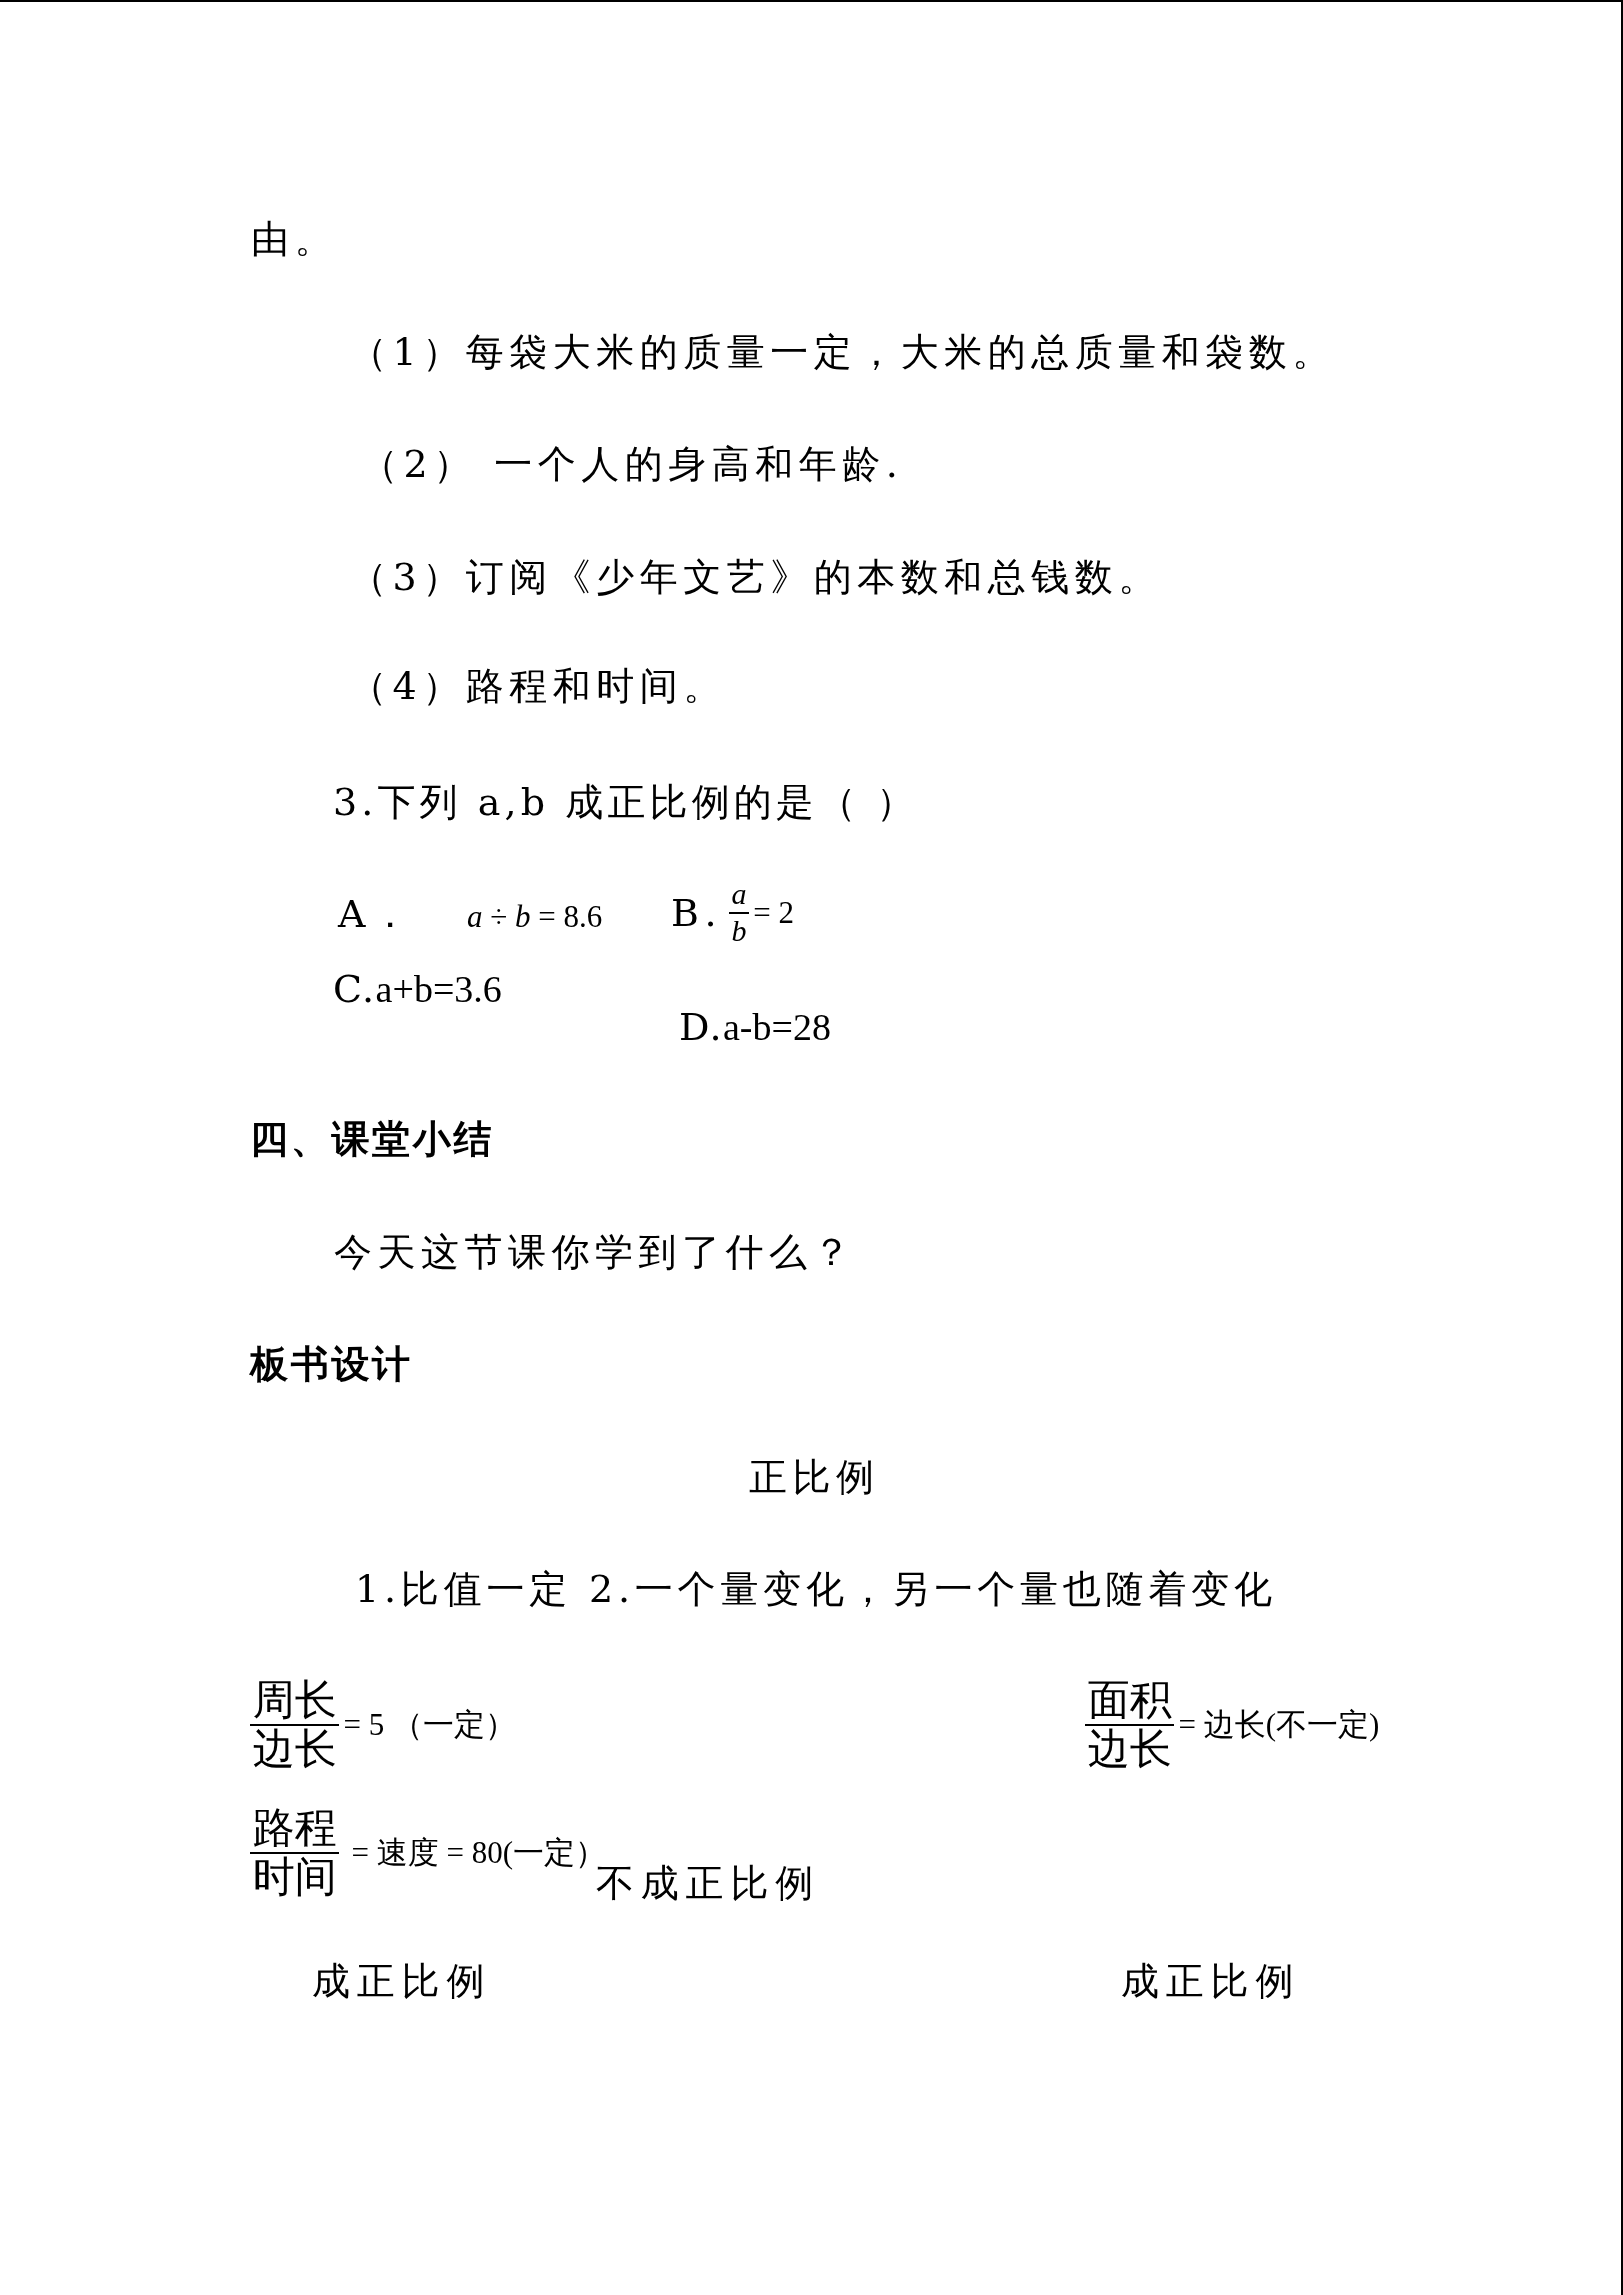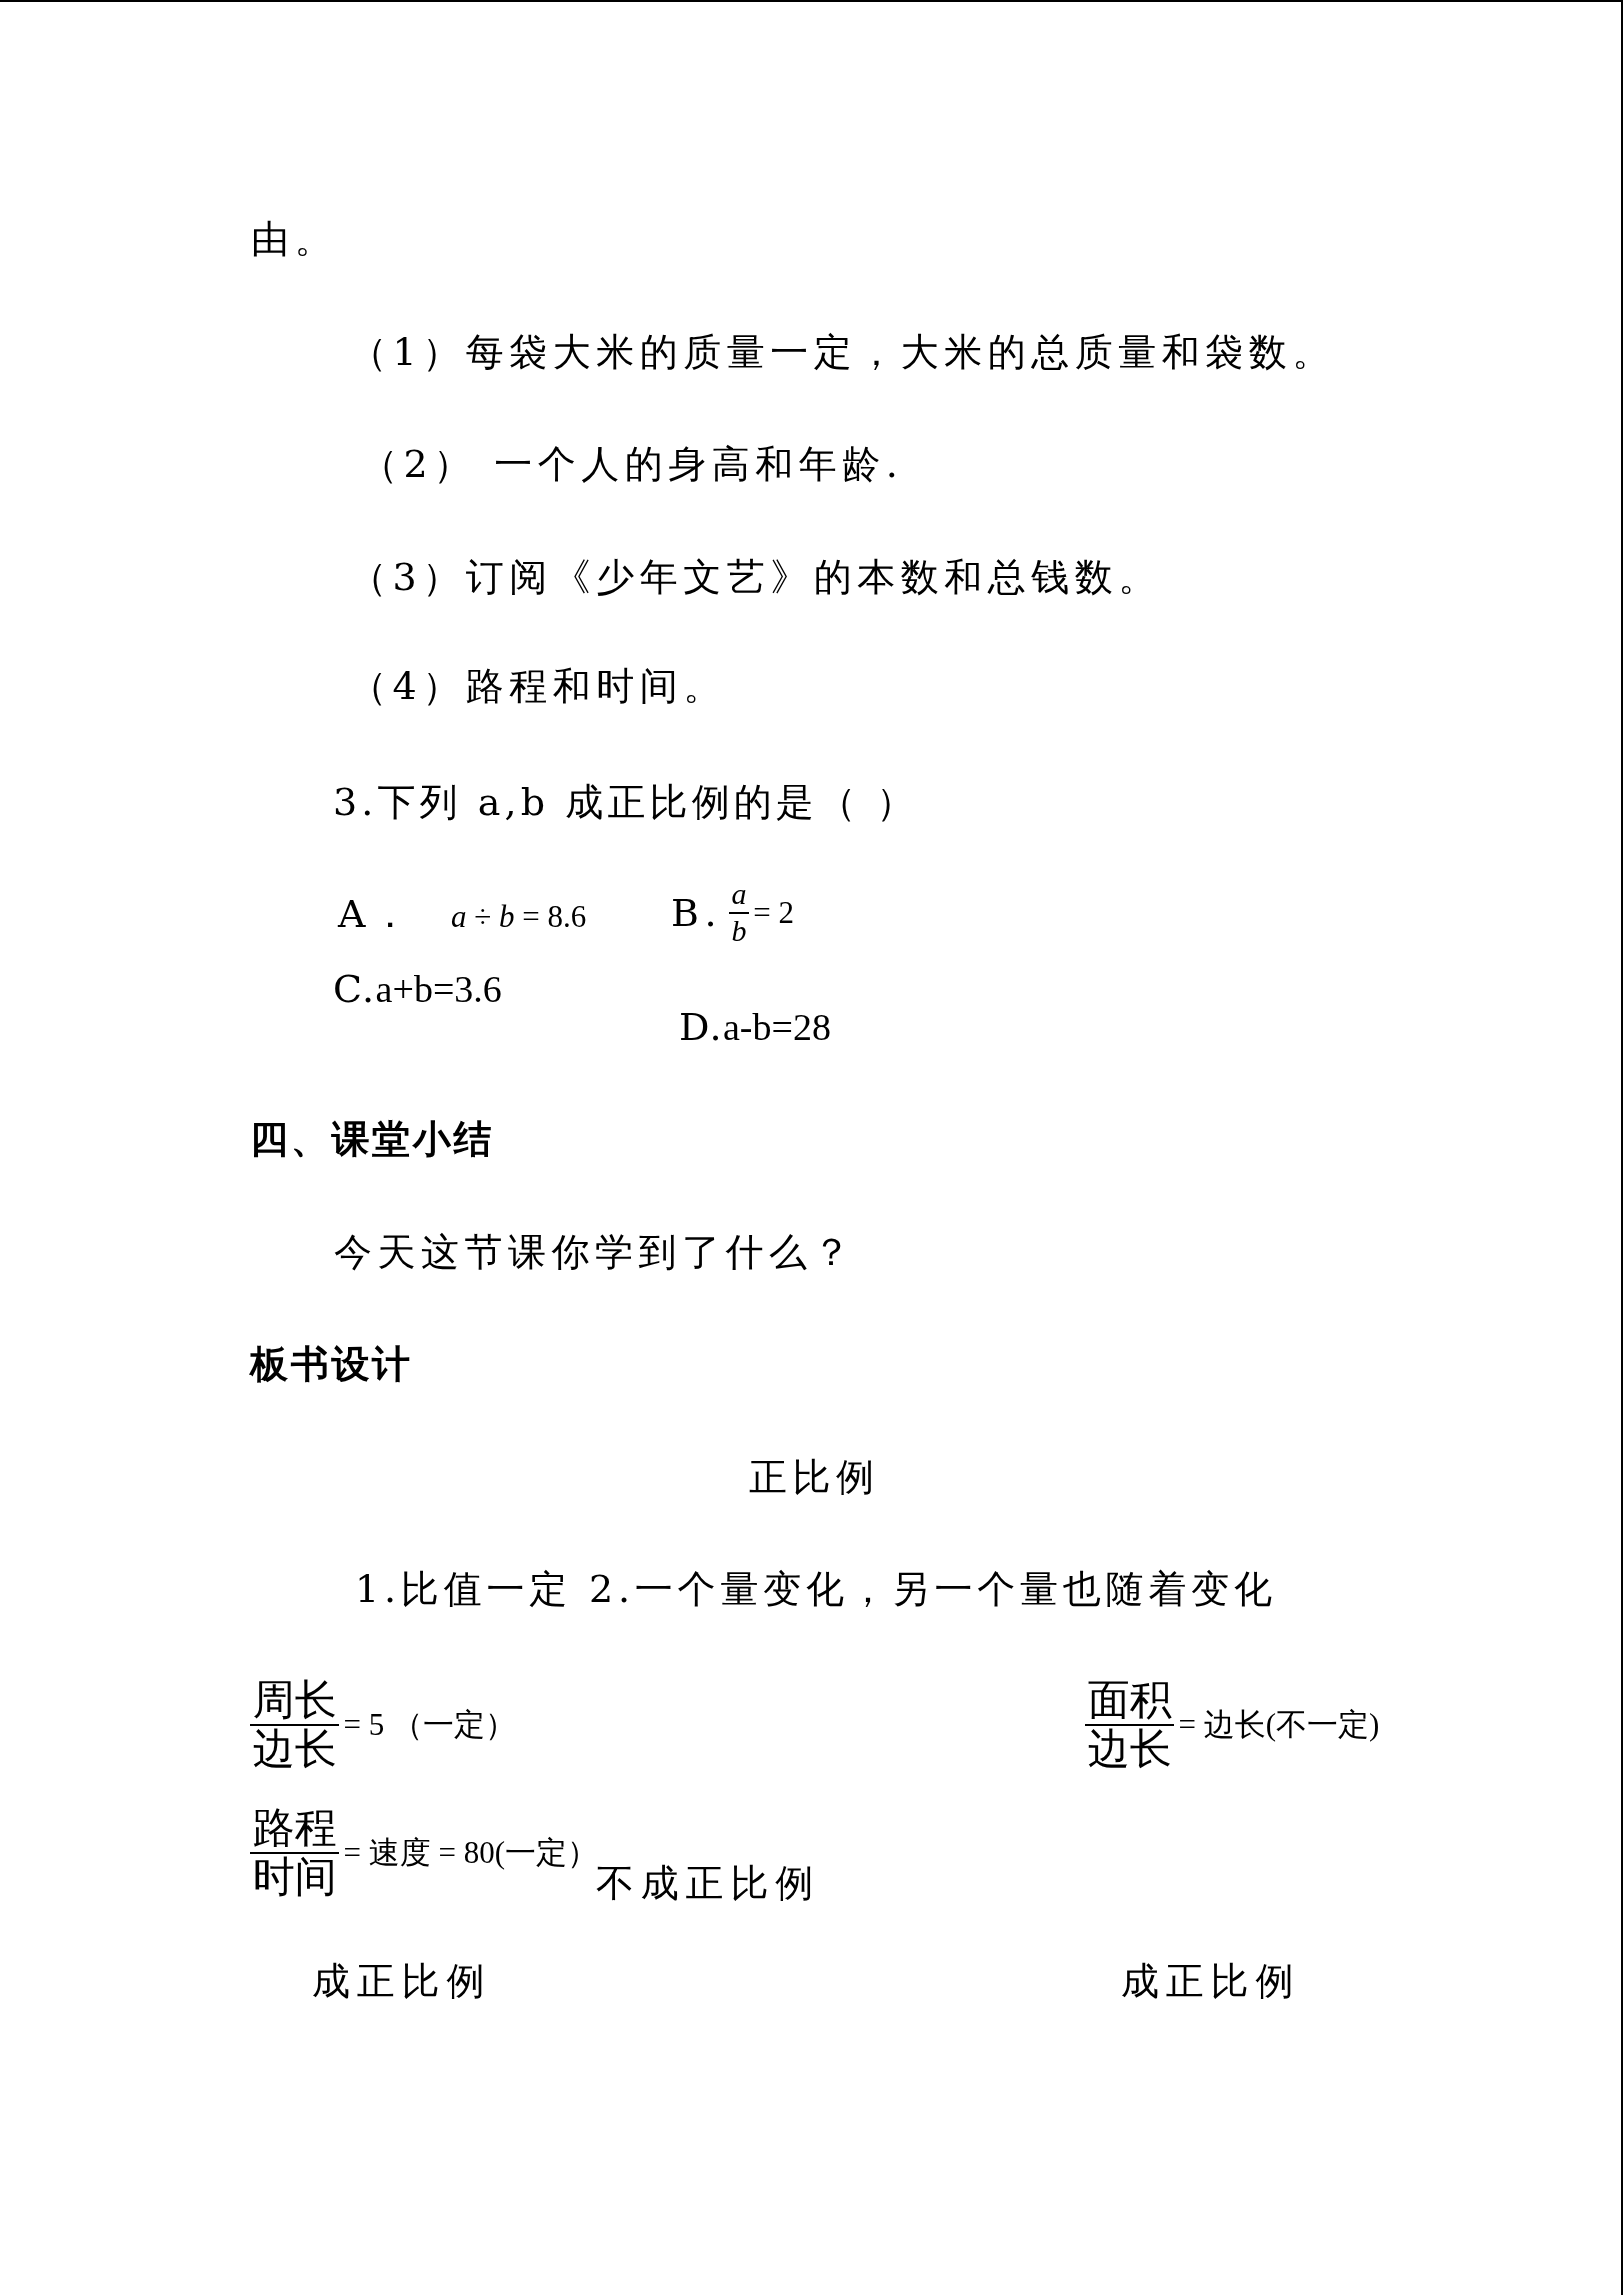--- a/index.html
+++ b/index.html
@@ -38,21 +38,21 @@
 
 <div class="line" style="left:349px; top:328px;">（1）每袋大米的质量一定，大米的总质量和袋数。</div>
 <div class="line" style="left:360px; top:440px;">（2） 一个人的身高和年龄.</div>
 <div class="line" style="left:349px; top:553px;">（3）订阅《少年文艺》的本数和总钱数。</div>
 <div class="line" style="left:349px; top:662px;">（4）路程和时间。</div>
 
 <div class="line" style="left:333px; top:778px; letter-spacing:4.1px;">3.下列 a,b 成正比例的是（    ）</div>
 
 <div class="line" style="left:338px; top:890px;">
   <span>A．</span>
-  <span class="math" style="font-size:31px; margin-left:19px;">
+  <span class="math" style="font-size:31px; margin-left:35px;">
     <span class="it">a</span>
     <span>÷</span>
     <span class="it">b</span>
     <span>= 8.6</span>
   </span>
 </div>
 
 <div class="line" style="left:671px; top:879px; display:flex; align-items:center;">
   <span>B.</span>
   <span class="frac math it" style="font-size:30px; margin-left:6.8px;">
@@ -87,21 +87,21 @@
 </div>
 
 <div class="formula" style="left:1085px; top:1679px;font-family:Liberation Serif, serif;">
   <span class="frac">
     <span class="num">面积</span>
     <span class="den">边长</span>
   </span>
   <span class="rhs">= 边长(不一定)</span>
 </div>
 
-<div class="formula" style="left:250px; top:1807px;">
+<div class="formula" style="left:250px; top:1807px;gap:8px;">
   <span class="frac">
     <span class="num">路程</span>
     <span class="den">时间</span>
   </span>
   <span class="rhs">= 速度 = 80(一定）</span>
 </div>
 
 <div class="line" style="left:312px; top:1957px; letter-spacing:6.8px;">成正比例</div>
 <div class="line" style="left:596px; top:1859px; letter-spacing:6.8px;">不成正比例</div>
 <div class="line" style="left:1121px; top:1957px; letter-spacing:6.8px;">成正比例</div>

